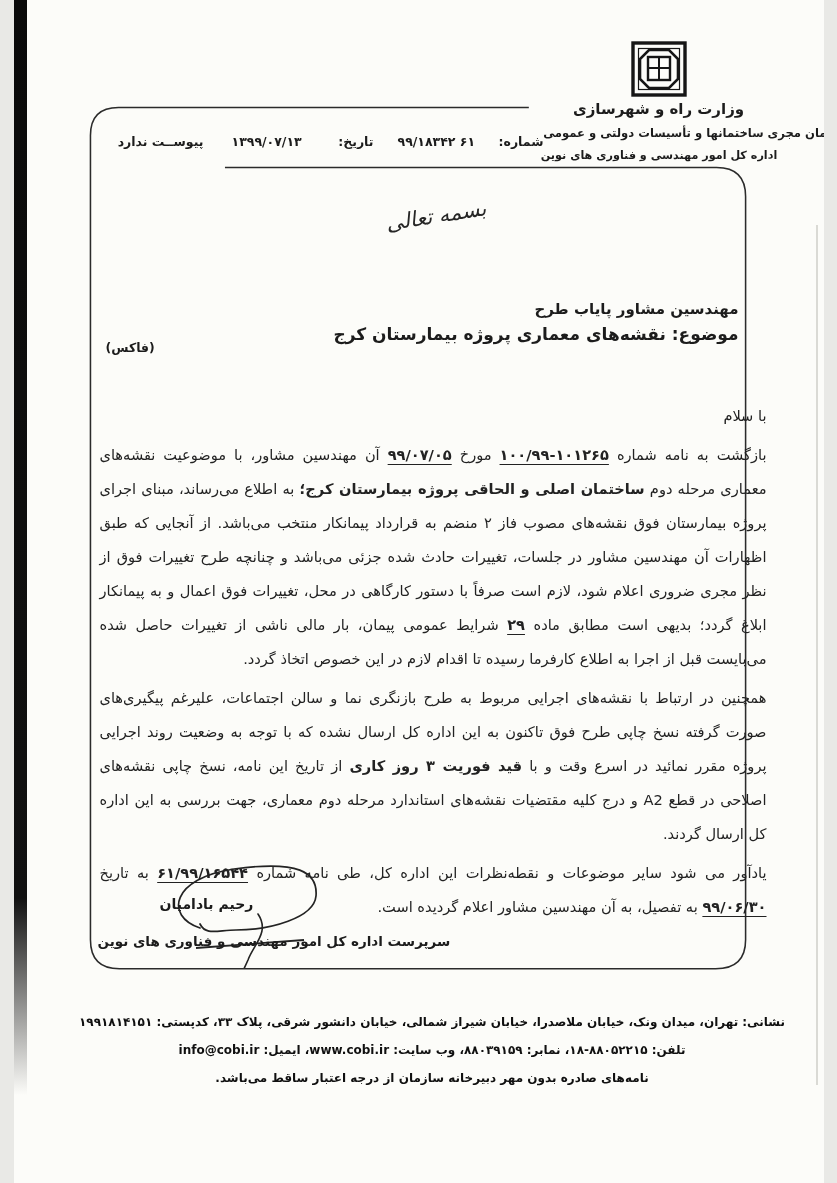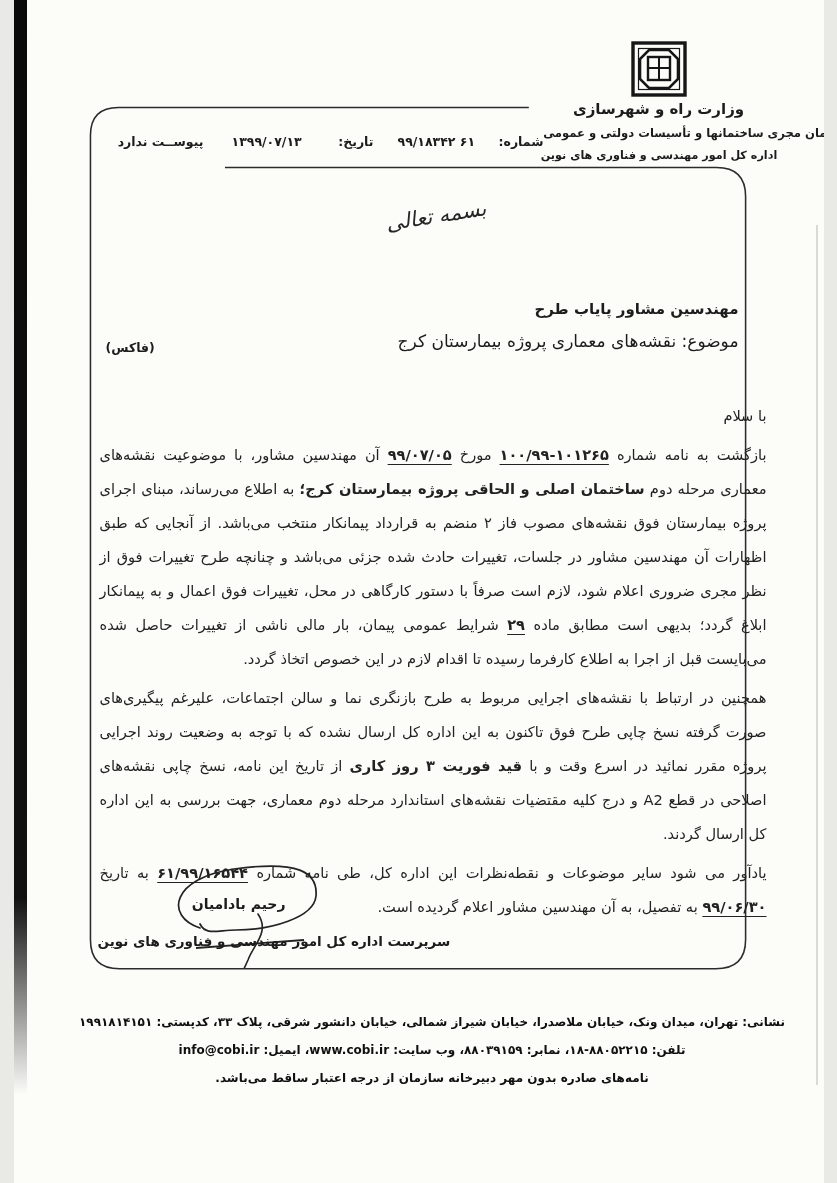--- a/index.html
+++ b/index.html
@@ -43,37 +43,37 @@
   #f-att-val{left:92px;width:42px;}
   
   .besmellah{
     position:absolute;left:352px;top:204px;width:140px;text-align:center;
     font-size:21px;font-style:italic;font-weight:500;
     transform:rotate(-9deg);letter-spacing:1px;color:#262626;
   }
   
   .recipient{position:absolute;right:85px;top:300px;direction:rtl;text-align:right;
     font-weight:bold;font-size:15px;}
-  .subject{position:absolute;right:85px;top:331px;direction:rtl;text-align:right;
-    font-weight:normal;font-size:17px;margin-left:9px;}
+  .subject{position:absolute;right:85px;top:324px;direction:rtl;text-align:right;
+    font-weight:bold;font-size:17px;margin-left:9px;}
   .fax-note{position:absolute;left:92px;top:340px;font-size:12.5px;font-weight:bold;direction:rtl;}
   
   .body{
     position:absolute;left:86px;top:392px;width:667px;
     direction:rtl;text-align:justify;
     font-size:14.6px;line-height:34px;color:#222;
   }
   .body p{margin:7px 0 0 0;}
   .body p.salutation{margin-bottom:3px;text-align:right;}
   .body p + p.para{margin-top:5px;}
   .seg-b{font-weight:bold;}
   .seg-u{text-decoration:underline;text-underline-offset:4px;}
   span[dir="ltr"]{unicode-bidi:embed;}
   
-  .sig-name{position:absolute;left:146px;top:896px;width:126px;text-align:right;
+  .sig-name{position:absolute;left:146px;top:896px;width:126px;text-align:left;
     font-weight:bold;font-size:14px;direction:rtl;}
   .sig-title{position:absolute;left:84px;top:933px;white-space:nowrap;
     font-weight:bold;font-size:13.5px;direction:rtl;}
   .sig-svg{position:absolute;left:138px;top:856px;width:170px;height:112px;}
   
   .footer{
     position:absolute;left:60px;top:1008px;width:717px;
     direction:rtl;text-align:center;
     font-size:12px;font-weight:bold;line-height:28px;color:#101010;
   }

